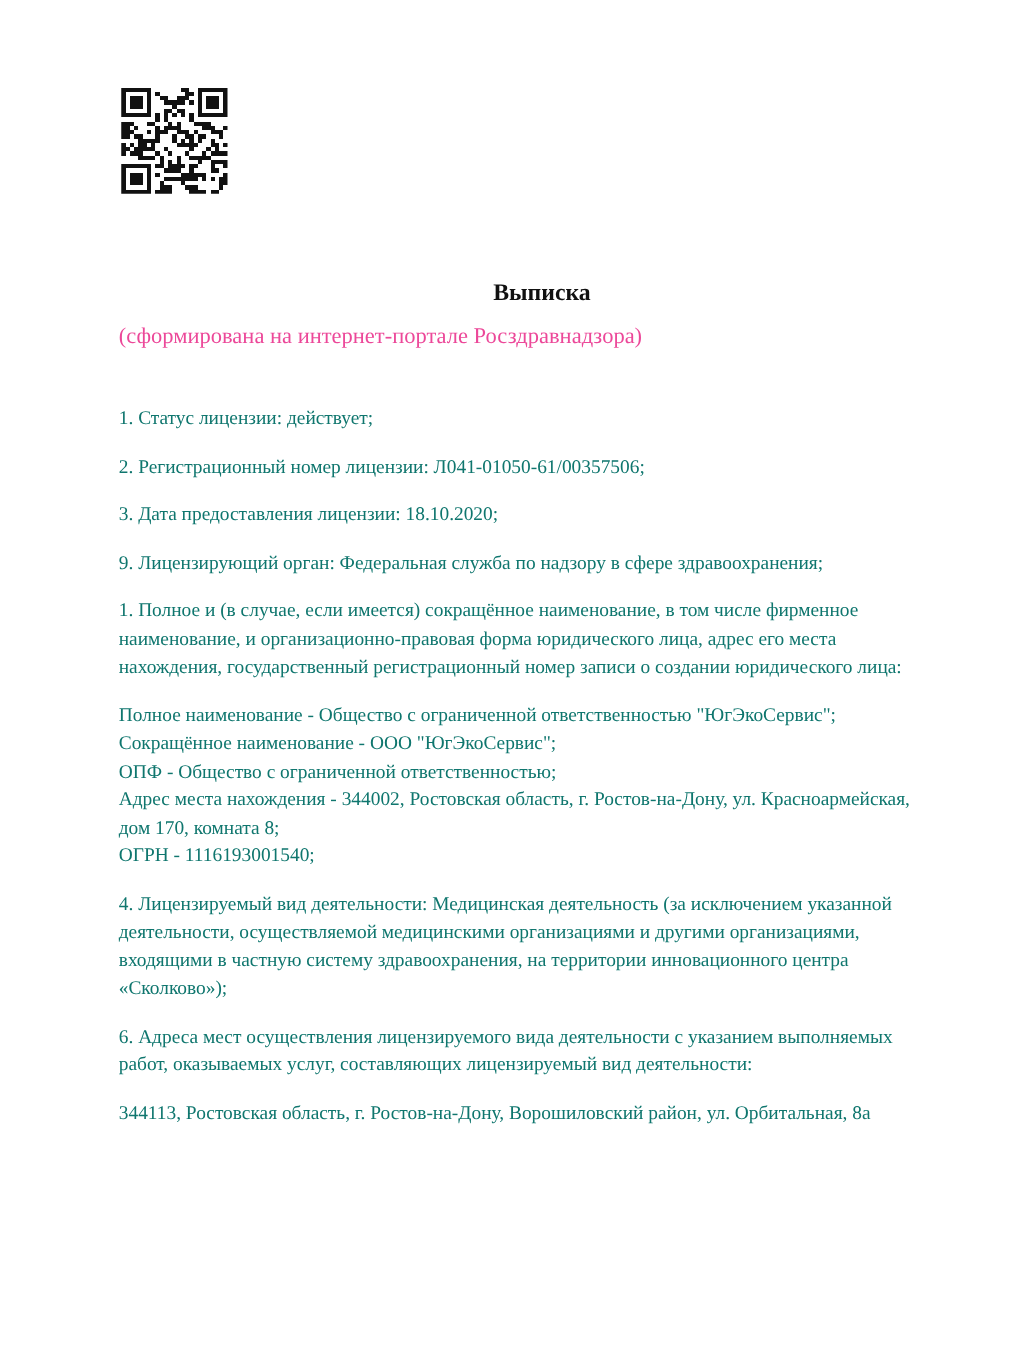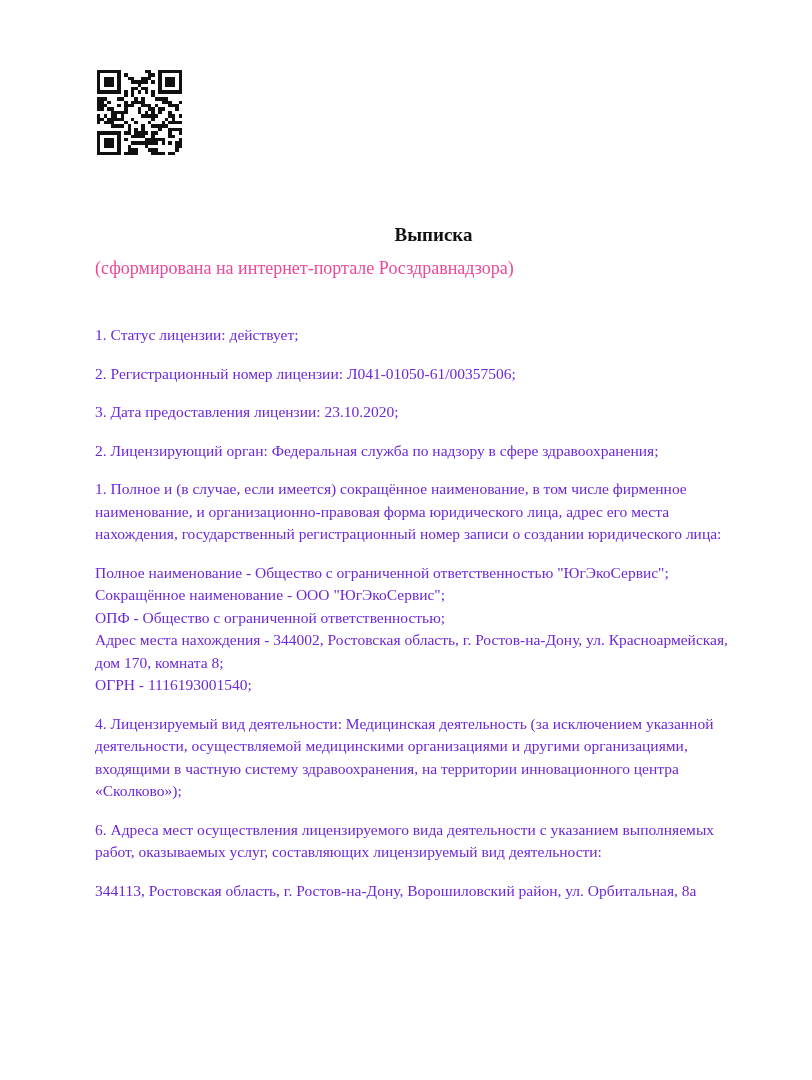--- a/index.html
+++ b/index.html
@@ -46,21 +46,21 @@
   }
   .body-block {
     margin-top: 47px;
     width: 656px;
   }
   .para {
     font-size: 15.5px;
     line-height: 22.5px;
     margin: 0 0 16px 0;
     white-space: pre-wrap;
-    color: #6d28d9;
+    color: #0f766e;
   }
 </style>
 </head>
 <body>
 
 <div class="page">
 
   <svg class="qr" id="qr-svg" viewBox="0 0 25 25" shape-rendering="crispEdges">
       <g fill="#111111">
         <rect x="0" y="0" width="1" height="1"></rect>
@@ -368,22 +368,22 @@
   <div class="content">
     <div class="title">
       <div>Выписка</div>
     </div>
 
     <div class="subtitle">(сформирована на интернет-портале Росздравнадзора)</div>
 
     <div class="body-block" id="paragraphs">
         <div class="para">1. Статус лицензии: действует;</div>
         <div class="para">2. Регистрационный номер лицензии: Л041-01050-61/00357506;</div>
-        <div class="para">3. Дата предоставления лицензии: 23.10.2020;</div>
-        <div class="para">2. Лицензирующий орган: Федеральная служба по надзору в сфере здравоохранения;</div>
+        <div class="para">3. Дата предоставления лицензии: 18.10.2020;</div>
+        <div class="para">9. Лицензирующий орган: Федеральная служба по надзору в сфере здравоохранения;</div>
         <div class="para">1. Полное и (в случае, если имеется) сокращённое наименование, в том числе фирменное наименование, и организационно-правовая форма юридического лица, адрес его места нахождения, государственный регистрационный номер записи о создании юридического лица:</div>
         <div class="para">Полное наименование - Общество с ограниченной ответственностью "ЮгЭкоСервис";
 Сокращённое наименование - ООО "ЮгЭкоСервис";
 ОПФ - Общество с ограниченной ответственностью;
 Адрес места нахождения - 344002, Ростовская область, г. Ростов-на-Дону, ул. Красноармейская, дом 170, комната 8;
 ОГРН - 1116193001540;</div>
         <div class="para">4. Лицензируемый вид деятельности: Медицинская деятельность (за исключением указанной деятельности, осуществляемой медицинскими организациями и другими организациями, входящими в частную систему здравоохранения, на территории инновационного центра «Сколково»);</div>
         <div class="para">6. Адреса мест осуществления лицензируемого вида деятельности с указанием выполняемых работ, оказываемых услуг, составляющих лицензируемый вид деятельности:</div>
         <div class="para">344113, Ростовская область, г. Ростов-на-Дону, Ворошиловский район, ул. Орбитальная, 8а</div>
       </div>

